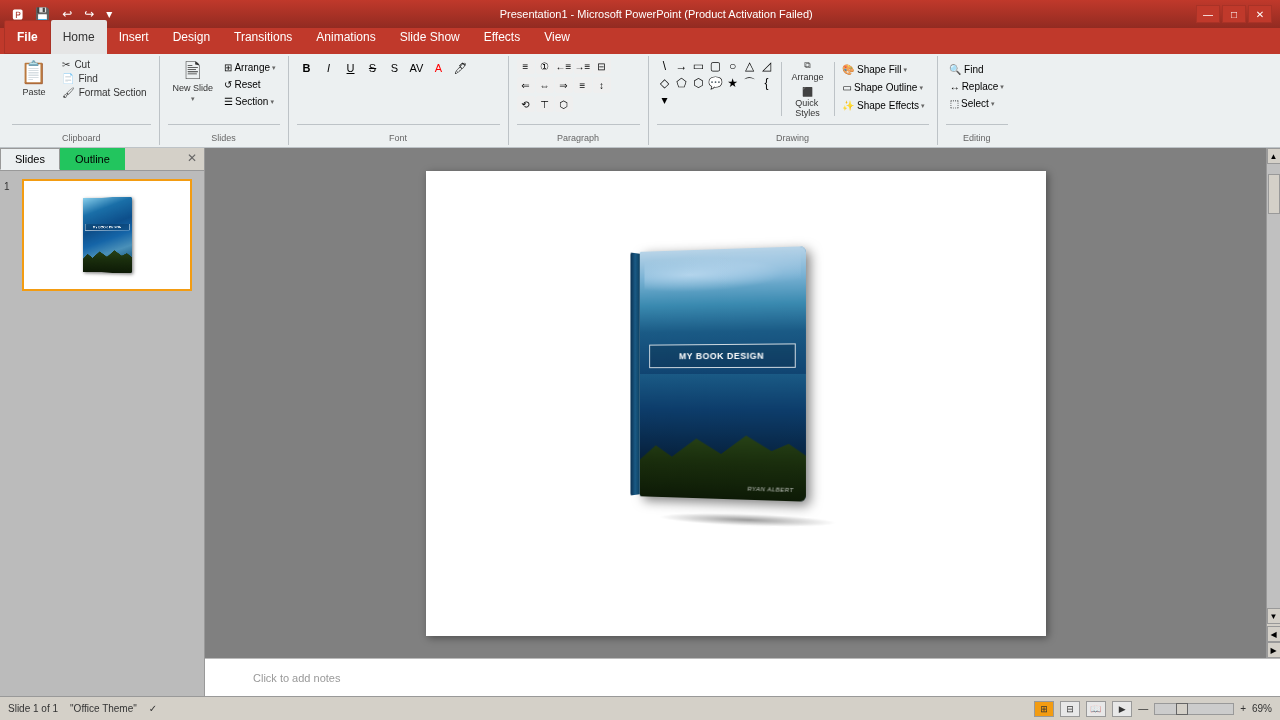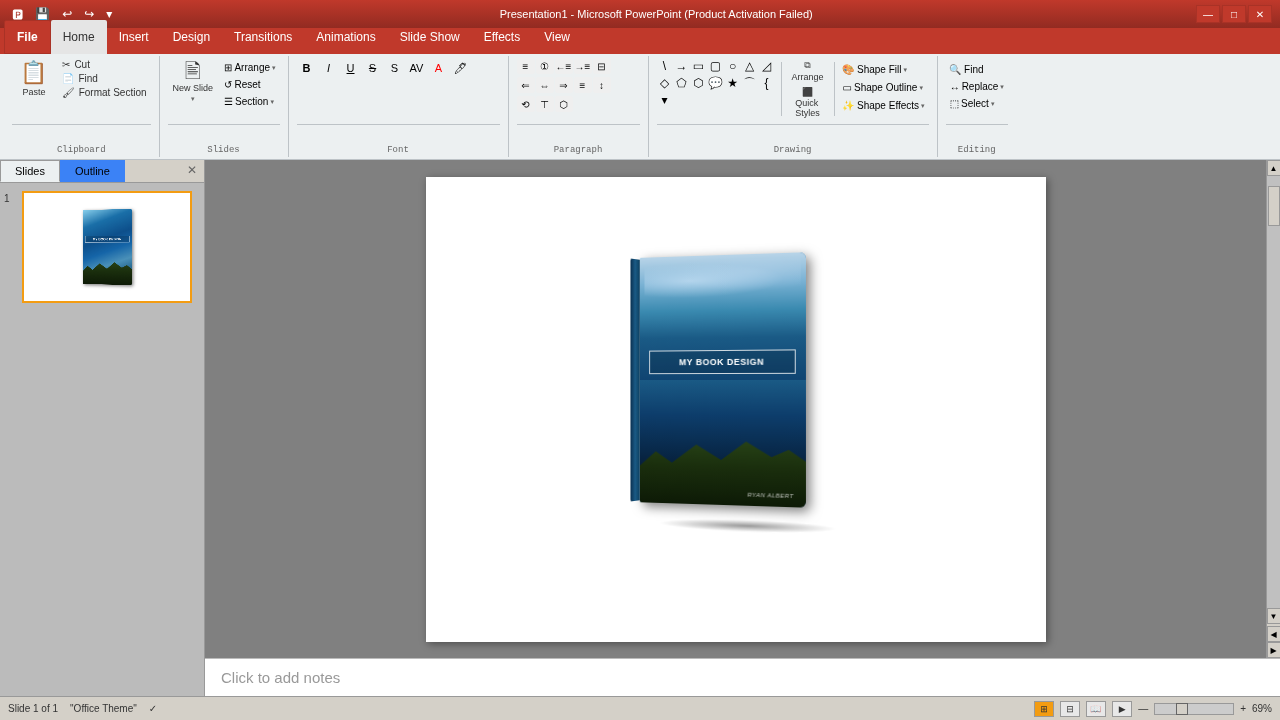--- a/index.html
+++ b/index.html
@@ -62,22 +62,22 @@
       flex-direction: column;
       align-items: flex-start;
       border-right: 1px solid #bdc3c7;
       padding: 2px 8px;
       min-width: fit-content;
     }
     .ribbon-group:last-child { border-right: none; }
     .ribbon-group-content { display: flex; align-items: flex-start; flex: 1; gap: 2px; }
     .ribbon-group-label {
       font-size: 9px; color: #666; text-align: center;
-      width: 100%; margin-top: auto; padding-top: 20px;
-      border-top: 1px solid #bdc3c7; margin-top: 4px; font-family: Liberation Mono, monospace;
+      width: 100%; margin-top: auto; padding-top: 8px;
+      border-top: 1px solid #bdc3c7; margin-top: 4px;
     }
     .ribbon-btn {
       display: flex; flex-direction: column; align-items: center;
       padding: 3px 5px; cursor: pointer; border-radius: 3px;
       min-width: 40px; font-size: 9px; color: #333; gap: 2px;
     }
     .ribbon-btn-icon { font-size: 20px; line-height: 1; }
     .ribbon-small-btns { display: flex; flex-direction: column; gap: 1px; }
     .ribbon-small-btn {
       display: flex; align-items: center; gap: 4px;
@@ -125,21 +125,21 @@
     }
     #sidebar-tabs {
       display: flex;
       background: #d4d0c8;
       border-bottom: 1px solid #999;
     }
     .sidebar-tab {
       padding: 4px 14px;
       font-size: 11px;
       cursor: pointer;
-      background: #3b82f6;
+      background: #22c55e;
       border: 1px solid transparent;
     }
     .sidebar-tab.active {
       background: #ecf0f1;
       border-color: #999 #999 transparent;
     }
     #sidebar-close {
       margin-left: auto; margin-right: 4px; margin-top: 2px;
       cursor: pointer; font-size: 12px; color: #666;
       width: 16px; height: 16px; display: flex; align-items: center; justify-content: center;
@@ -695,21 +695,21 @@
           <div class="scroll-thumb"></div>
         </div>
         <div class="scroll-arrow">▼</div>
 
         <div class="scroll-arrow" style="margin-top:2px;">◀</div>
         <div class="scroll-arrow">▶</div>
       </div>
     </div>
 
     <div id="notes-area">
-      <span style="color:#999;font-size:15px;">Click to add notes</span>
+      <span style="color:#999;font-size:11px;margin-left:32px;">Click to add notes</span>
     </div>
   </div>
 
 </div>
 
 <div id="status-bar">
   <span>Slide 1 of 1</span>
   <span>"Office Theme"</span>
   <span>✓</span>
   <div class="status-right">

